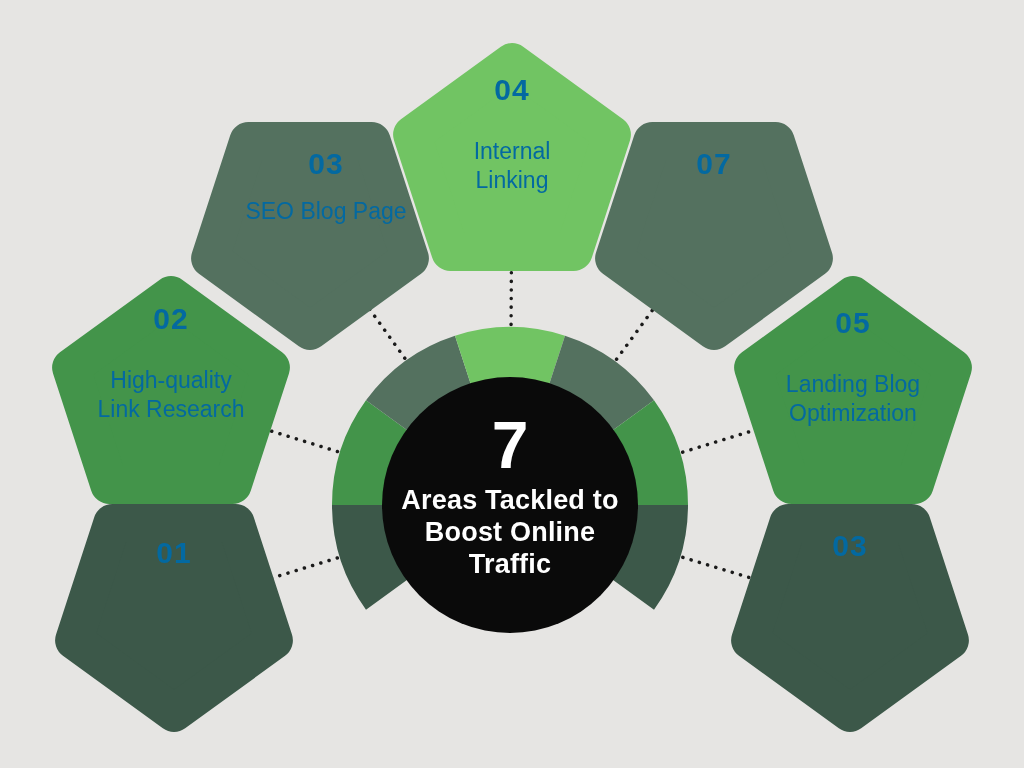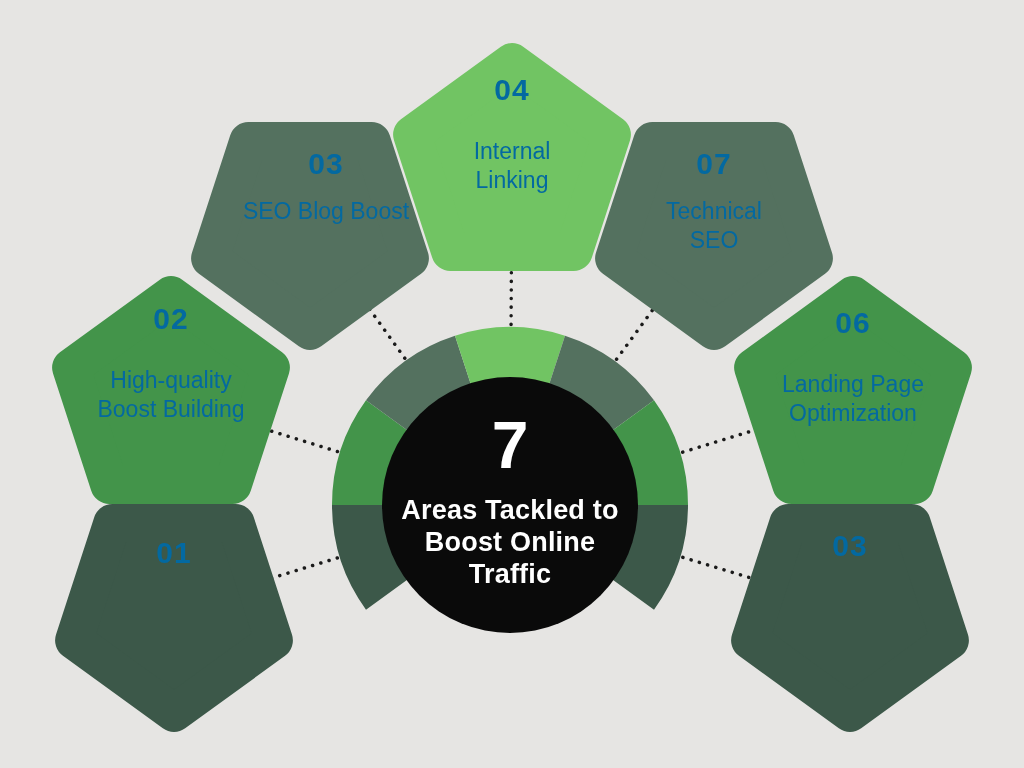--- a/index.html
+++ b/index.html
@@ -21,21 +21,21 @@
   .node.up .label{margin-top:28px;}
   .node.down .label{margin-top:14px;}
   .center{
     position:absolute;left:360px;top:412px;width:300px;text-align:center;
     color:#fff;pointer-events:none;
   }
   .center .big-num{
     font-size:66px;font-weight:700;line-height:66px;
   }
   .center .center-title{
-    margin-top:16px;font-size:27px;font-weight:700;line-height:32px;
+    margin-top:6px;font-size:27px;font-weight:700;line-height:32px;
     white-space:pre-line;letter-spacing:0.2px;
   }
 </style>
 </head>
 <body>
 
 <div class="stage" style="background: rgb(230, 229, 227);">
 
   <svg id="diagram" width="1024" height="768" viewBox="0 0 1024 768">
       <line x1="510" y1="505" x2="174" y2="608" stroke="#1A1A1A" stroke-width="3.5" stroke-linecap="round" stroke-dasharray="0.1 8.5"></line>
@@ -62,43 +62,41 @@
       <polygon points="850.0,713.0 750.1,640.4 788.3,523.1 911.7,523.1 949.9,640.4" fill="#3C5849" stroke="#3C5849" stroke-width="38" stroke-linejoin="round"></polygon>
     </svg>
 
   <div class="node down" style="left:54px;top:534px">
     <div class="num">01</div>
   </div>
 
   <div class="node up" style="left:51px;top:300px">
     <div class="num">02</div>
     <div class="label">High-quality
-Boost Building</div>
+Link Research</div>
   </div>
 
   <div class="node down" style="left:206px;top:145px">
     <div class="num">03</div>
-    <div class="label">SEO Blog Boost</div>
+    <div class="label">SEO Blog Page</div>
   </div>
 
   <div class="node up" style="left:392px;top:71px">
     <div class="num">04</div>
     <div class="label">Internal
 Linking</div>
   </div>
 
   <div class="node down" style="left:594px;top:145px">
     <div class="num">07</div>
-    <div class="label">Technical
-SEO</div>
   </div>
 
   <div class="node up" style="left:733px;top:304px">
-    <div class="num">06</div>
-    <div class="label">Landing Page
+    <div class="num">05</div>
+    <div class="label">Landing Blog
 Optimization</div>
   </div>
 
   <div class="node down" style="left:730px;top:527px">
     <div class="num">03</div>
   </div>
 
   <div class="center">
     <div class="big-num">7</div>
     <div class="center-title">Areas Tackled to

